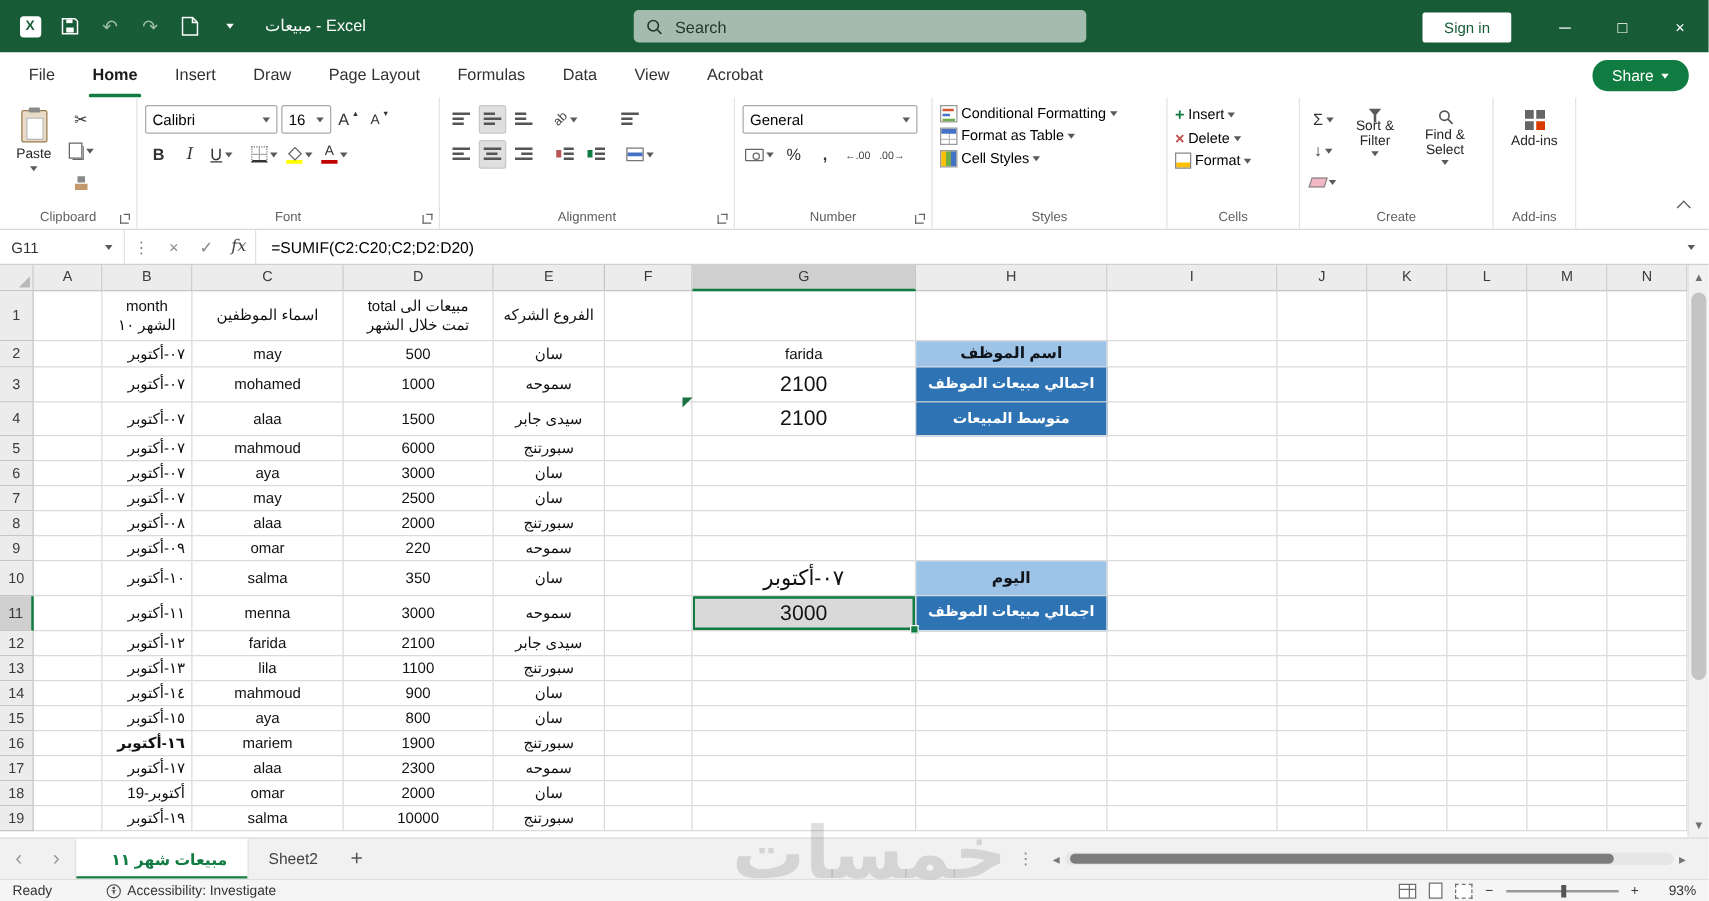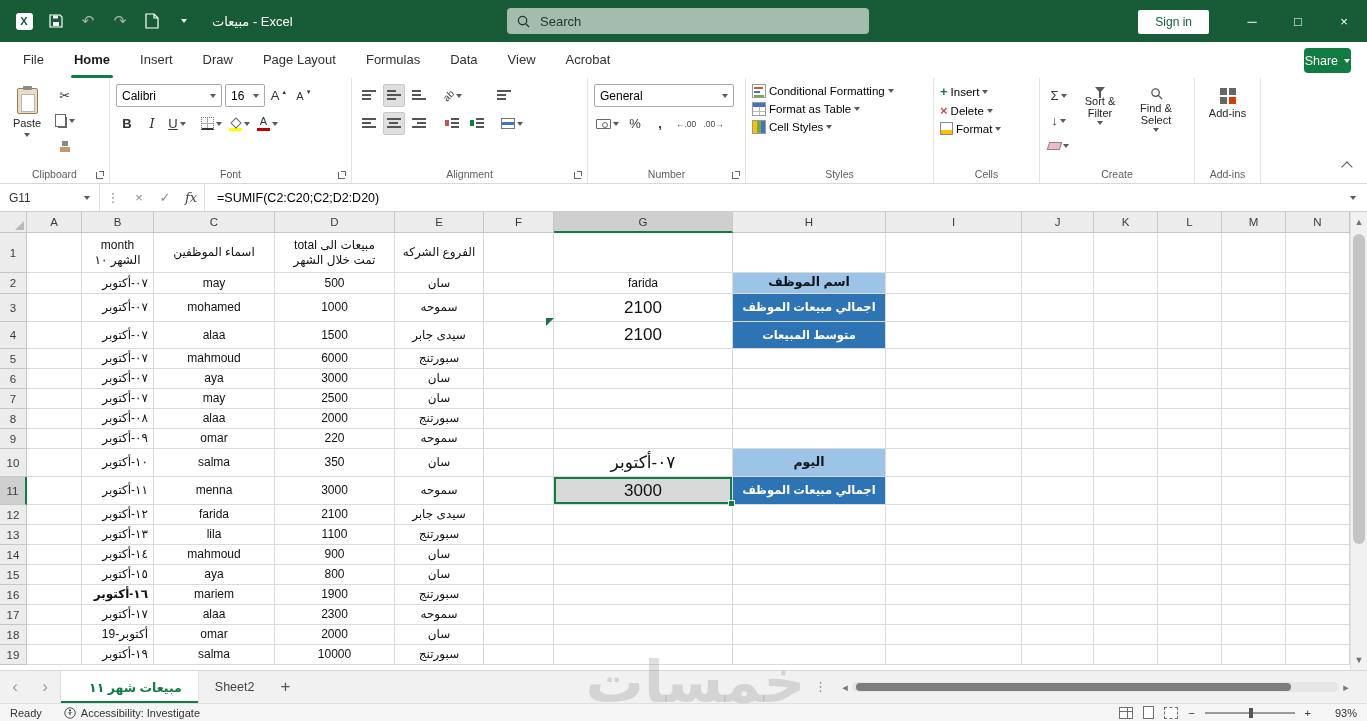--- a/index.html
+++ b/index.html
@@ -23,22 +23,22 @@
   .signin{position:absolute;right:158px;top:10px;background:#fff;color:#185C37;font-size:12px;
     padding:5px 17px;border-radius:2px;cursor:default;}
   .win-controls{position:absolute;right:0;top:0;height:42px;display:flex;}
   .wc{width:46px;height:42px;display:flex;align-items:center;justify-content:center;font-size:13px;color:#fff;}
 
   
   .menubar{position:absolute;top:42px;left:0;width:1367px;height:36px;background:#fff;display:flex;align-items:center;padding-left:8px;}
   .mtab{position:relative;padding:0 15px;line-height:36px;font-size:13px;color:#323130;}
   .mtab.active{font-weight:700;color:#1a1a1a;}
   .mtab.active::after{content:"";position:absolute;left:12px;right:12px;bottom:0;height:3px;background:#107C41;border-radius:2px;}
-  .share{position:absolute;right:16px;top:6px;height:25px;background:#107C41;color:#fff;font-size:12.5px;border-radius:4px;
-    display:flex;align-items:center;gap:6px;padding:0 1px;}
+  .share{position:absolute;right:16px;top:6px;height:25px;background:#107C41;color:#fff;font-size:12.5px;border-radius:12px;
+    display:flex;align-items:center;gap:6px;padding:0 16px;}
   .car{width:0;height:0;border-left:3.5px solid transparent;border-right:3.5px solid transparent;border-top:4px solid #5a5a5a;display:inline-block;}
   .car.w{border-top-color:#fff;}
 
   
   .ribbon{position:absolute;top:78px;left:0;width:1367px;height:106px;background:#fff;
     border-bottom:1px solid #D8D8D8;display:flex;}
   .grp{position:relative;border-right:1px solid #E4E4E4;padding:6px 6px 18px 6px;flex:none;}
   .glabel{position:absolute;bottom:3px;left:0;right:0;text-align:center;font-size:10.5px;color:#605e5c;}
   .dlg{position:absolute;right:4px;bottom:4px;width:9px;height:9px;}
   .dlg::before{content:"";position:absolute;left:0;bottom:0;width:6px;height:6px;border-left:1px solid #666;border-bottom:1px solid #666;}
@@ -150,21 +150,21 @@
   .rtl{direction:rtl;margin-left:12px;}
   .addtab{width:30px;display:flex;align-items:center;justify-content:center;font-size:17px;color:#555;}
   .splitdots{position:absolute;left:814px;top:8px;color:#8a8a8a;font-size:13px;}
   .hscroll{position:absolute;left:838px;right:14px;top:9px;height:14px;display:flex;align-items:center;}
   .harr{width:14px;color:#777;font-size:11px;text-align:center;}
   .htrack{flex:1;height:10px;background:#E6E6E6;border-radius:5px;position:relative;}
   .hthumb{position:absolute;left:4px;right:48px;top:1px;height:8px;background:#7d7d7d;border-radius:4px;}
 
   
   .statusbar{position:absolute;bottom:0;left:0;width:1367px;height:18px;background:#F5F5F5;
-    border-top:1px solid #E0E0E0;display:flex;align-items:center;font-size:11px;color:#333;padding:4px 10px;}
+    border-top:1px solid #E0E0E0;display:flex;align-items:center;font-size:11px;color:#333;padding:4px 10px;gap:21px;}
   .sb-item{margin-right:22px;display:flex;align-items:center;gap:5px;}
   .sb-right{margin-left:auto;display:flex;align-items:center;gap:10px;}
   .vic{width:14px;height:12px;border:1px solid #6e6e6e;display:inline-block;background:#fff;}
   .vic.normal{background:linear-gradient(#6e6e6e,#6e6e6e) 0 3px/100% 1px no-repeat,linear-gradient(#6e6e6e,#6e6e6e) 7px 0/1px 100% no-repeat,#fff;}
   .vic.pagelayout{width:11px;height:13px;}
   .vic.pagebreak{border-style:dashed;}
   .zslider{width:90px;height:2px;background:#9a9a9a;position:relative;display:inline-block;}
   .zthumb{position:absolute;left:44px;top:-4px;width:4px;height:10px;background:#555;}
   .ztext{width:36px;text-align:right;}
 

